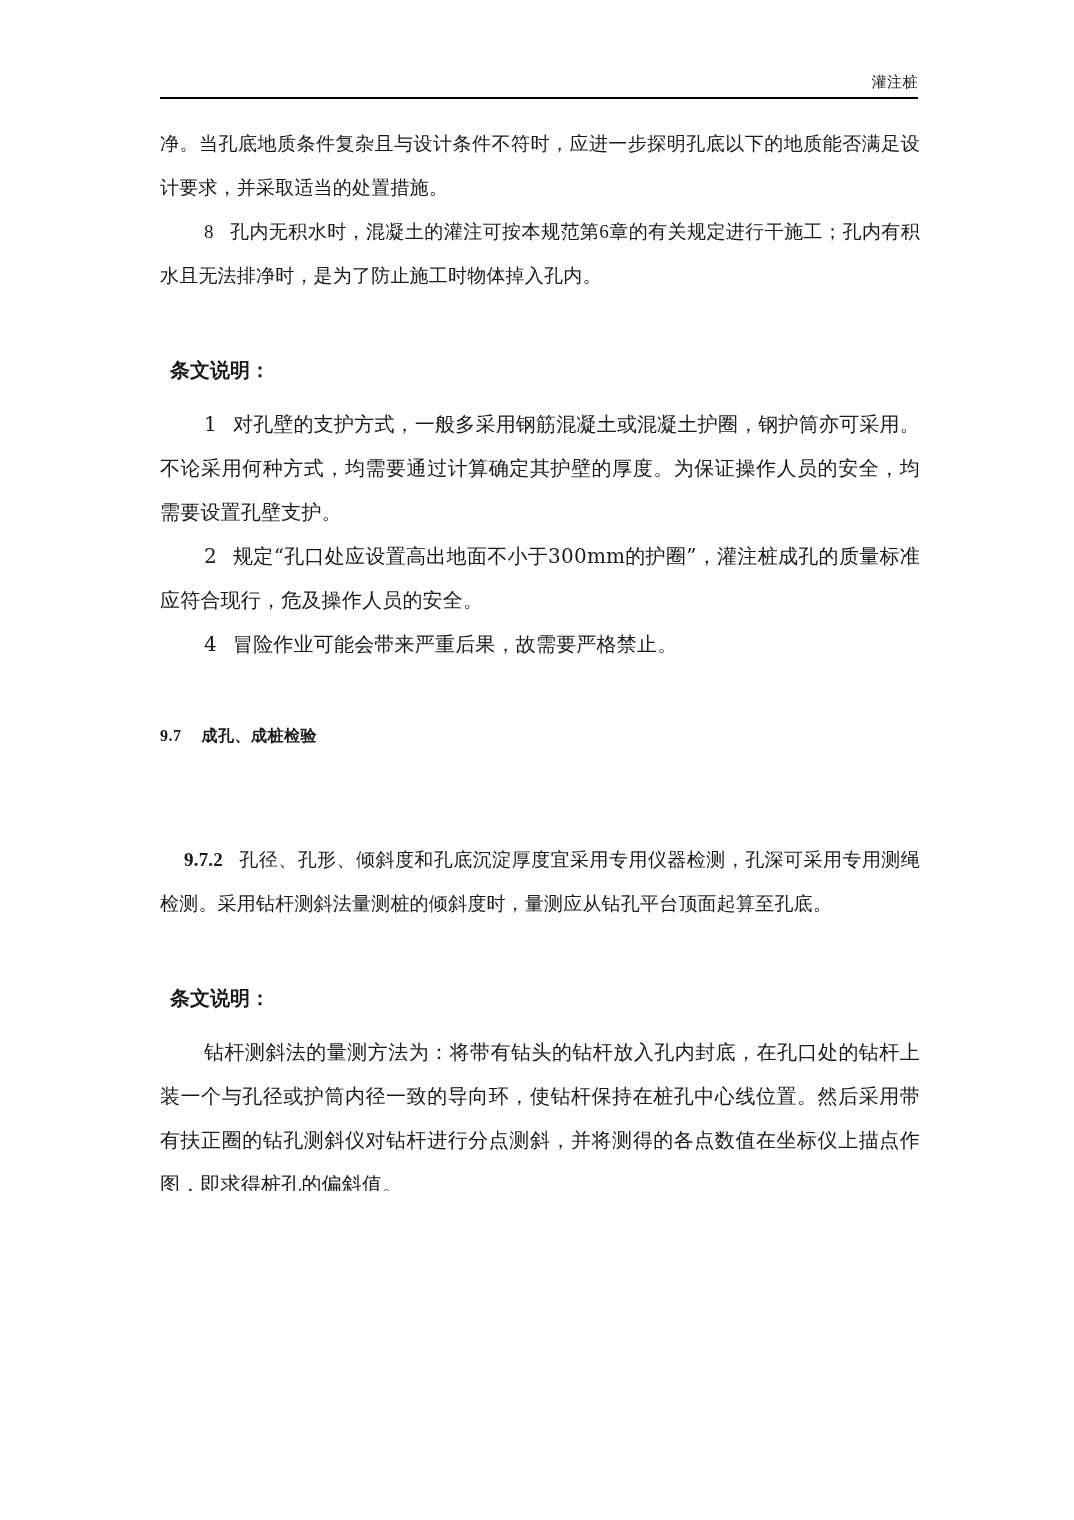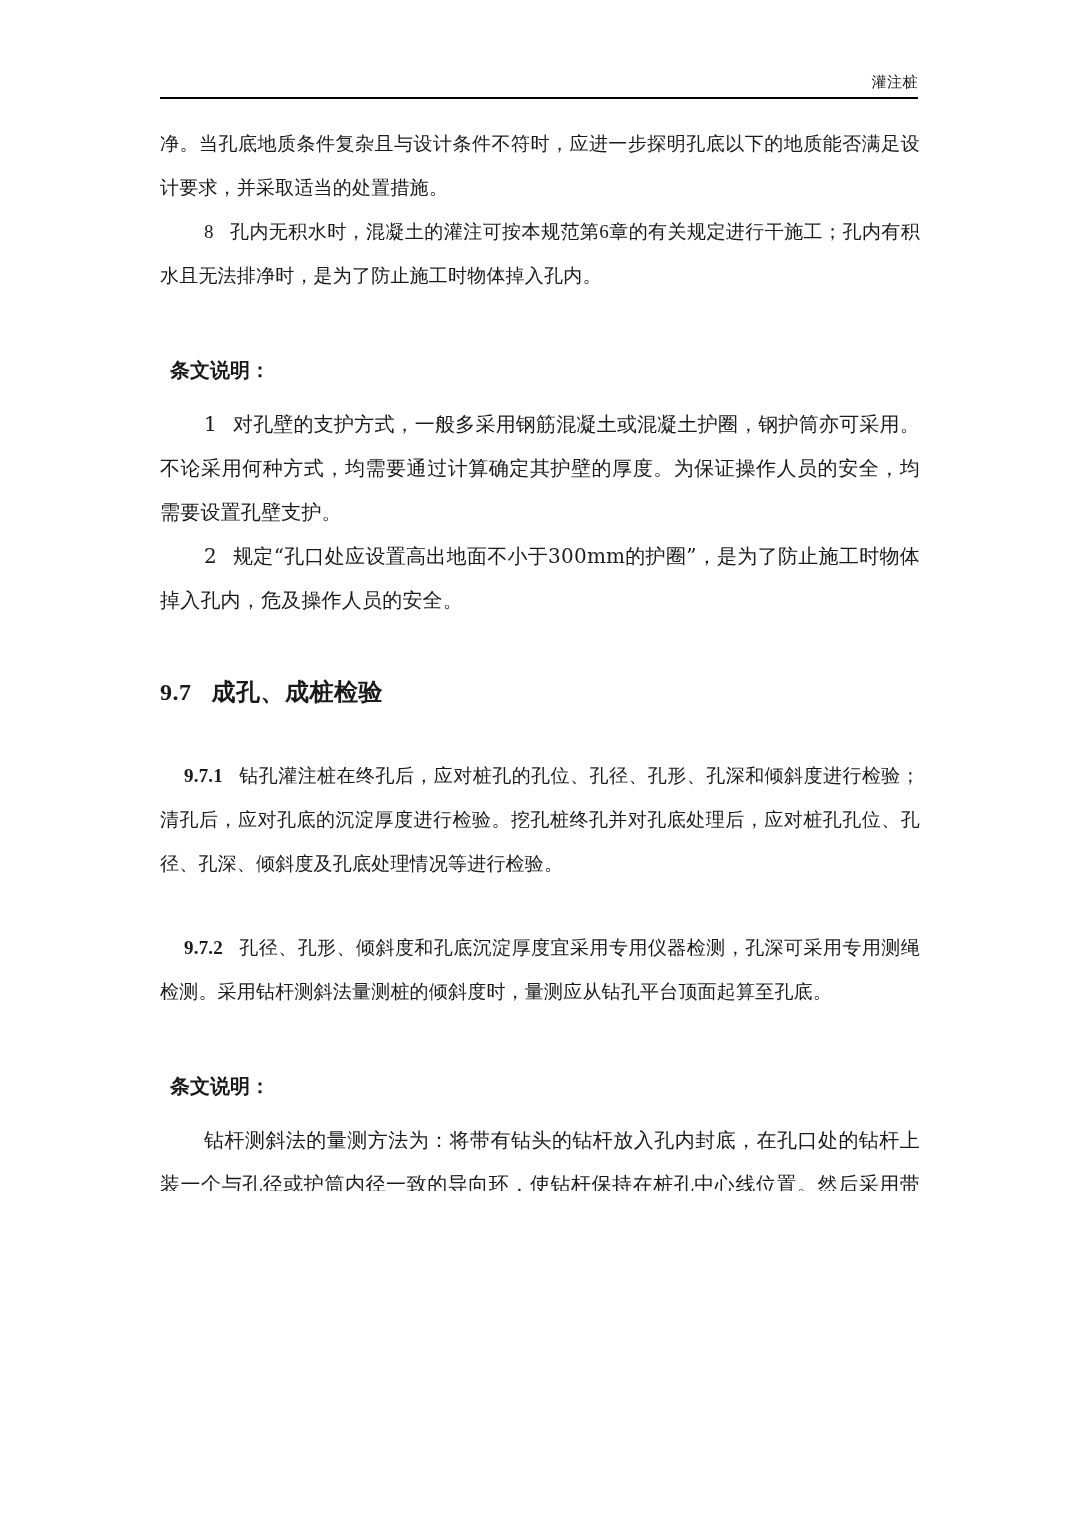--- a/index.html
+++ b/index.html
@@ -82,21 +82,21 @@
     font-size: 20px;
     line-height: 44px;
     text-indent: 0;
     font-family: "DejaVu Serif", "Liberation Serif", serif;
   }
 
   
   .section-heading {
     margin: 0;
     font-weight: bold;
-    font-size: 24px;
+    font-size: 16px;
     line-height: 44px;
     text-indent: 0;
     letter-spacing: 0.5px;
     font-family: "Liberation Serif", "DejaVu Serif", serif;
   }
 
   .section-heading .sec-num {
     margin-right: 20px;
   }
 
@@ -147,35 +147,35 @@
 
     <div class="gap-md"></div>
 
     <p class="explain-head">条文说明：</p>
 
     <p class="para explain indent-2">
       <span class="item-num">1</span><span>对孔壁的支护方式，一般多采用钢筋混凝土或混凝土护圈，钢护筒亦可采用。不论采用何种方式，均需要通过计算确定其护壁的厚度。为保证操作人员的安全，均需要设置孔壁支护。</span>
     </p>
 
     <p class="para explain indent-2">
-      <span class="item-num">2</span><span>规定“孔口处应设置高出地面不小于300mm的护圈”，是为了防止施工时物体掉入孔内，危及操作人员的安全。</span>
+      <span class="item-num">2</span><span>规定“孔口处应设置高出地面不小于300mm的护圈”，灌注桩成孔的质量标准应符合现行，危及操作人员的安全。</span>
     </p>
 
+    <p class="para explain indent-2">
+      <span class="item-num">4</span><span>冒险作业可能会带来严重后果，故需要严格禁止。</span>
+    </p>
 
     <div class="gap-lg"></div>
 
     <p class="section-heading">
       <span class="sec-num">9.7</span><span>成孔、成桩检验</span>
     </p>
 
     <div class="gap-md"></div>
 
-    <p class="para indent-1">
-      <span class="clause-num">9.7.1</span><span>钻孔灌注桩在终孔后，应对桩孔的孔位、孔径、孔形、孔深和倾斜度进行检验；清孔后，应对孔底的沉淀厚度进行检验。挖孔桩终孔并对孔底处理后，应对桩孔孔位、孔径、孔深、倾斜度及孔底处理情况等进行检验。</span>
-    </p>
 
     <div class="gap-md"></div>
 
     <p class="para indent-1">
       <span class="clause-num">9.7.2</span><span>孔径、孔形、倾斜度和孔底沉淀厚度宜采用专用仪器检测，孔深可采用专用测绳检测。采用钻杆测斜法量测桩的倾斜度时，量测应从钻孔平台顶面起算至孔底。</span>
     </p>
 
     <div class="gap-md"></div>
 
     <p class="explain-head">条文说明：</p>

